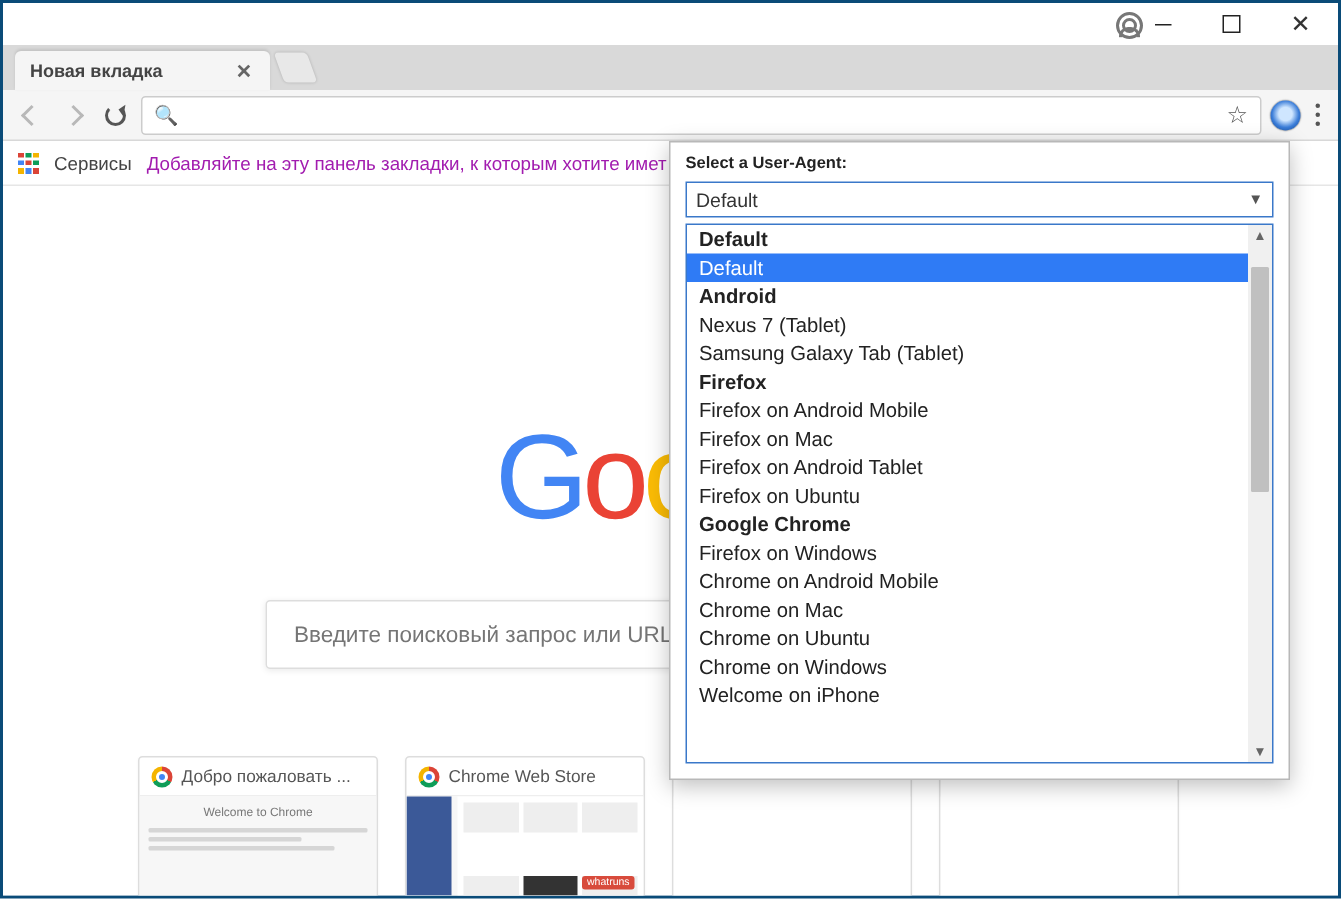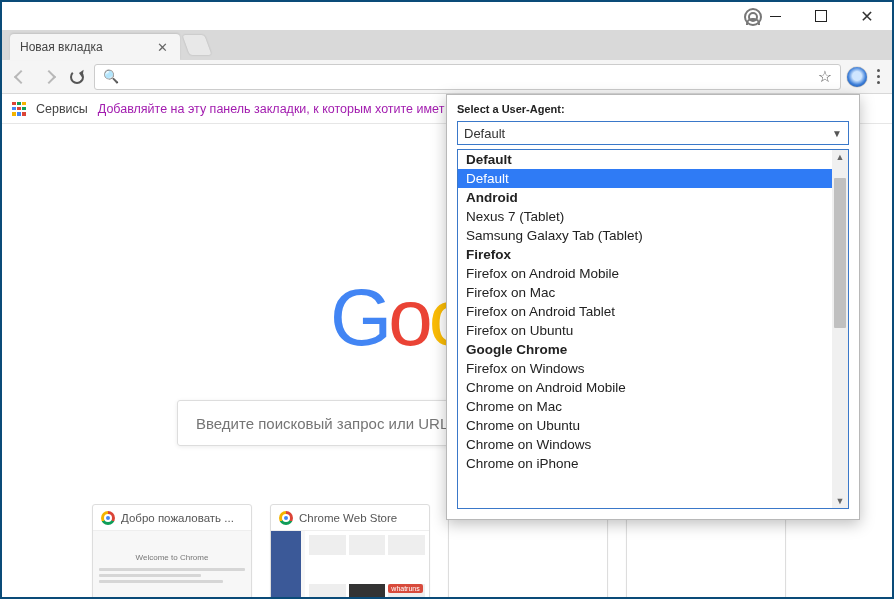--- a/index.html
+++ b/index.html
@@ -11,21 +11,21 @@
   .tbtn { width: 46px; height: 28px; display: flex; align-items: center; justify-content: center; color: #333; font-size: 14px; }
   .profile-circle { width: 18px; height: 18px; border: 2px solid #777; border-radius: 50%; position: absolute; right: 130px; top: 6px; display:flex; align-items:center; justify-content:center;}
   .profile-circle::after { content:""; width:6px; height:6px; border:2px solid #777; border-radius:50%; position:absolute; top:2px;}
   .profile-circle::before { content:""; width:10px; height:5px; border:2px solid #777; border-bottom:none; border-radius:6px 6px 0 0; position:absolute; bottom:-1px;}
   .win-min::after { content:""; width:11px; height:0; border-top:1.5px solid #222; }
   .win-max::after { content:""; width:10px; height:10px; border:1.5px solid #222; }
   .win-close { font-size: 16px; }
 
   
   .tabstrip { height: 30px; background: #d9d9d9; display: flex; align-items: flex-end; padding-left: 8px; position: relative; }
-  .tab { height: 26px; background: #f5f5f5; display: flex; align-items: center; padding: 0 10px; font-size: 12px; color: #444; border-top-left-radius: 4px; border-top-right-radius: 4px; min-width: 170px; justify-content: space-between; box-shadow: 0 -1px 2px rgba(0,0,0,.1);}
+  .tab { height: 26px; background: #f5f5f5; display: flex; align-items: center; padding: 0 10px; font-size: 12px; color: #444; border-top-left-radius: 4px; border-top-right-radius: 4px; min-width: 170px; justify-content: space-between; box-shadow: 0 -1px 2px rgba(0,0,0,.1); font-weight: bold;}
   .tab-close { color: #666; font-size: 13px; padding: 0 2px; }
   .newtab { width: 22px; height: 20px; background: #e8e8e8; margin-left: 6px; transform: skewX(20deg); border-radius: 3px; box-shadow: 0 0 2px rgba(0,0,0,.2); align-self: center;}
 
   
   .addrrow { height: 34px; background: #f5f5f5; display: flex; align-items: center; padding: 0 8px; gap: 6px; border-bottom: 1px solid #d8d8d8;}
   .navbtn { width: 22px; height: 22px; display:flex; align-items:center; justify-content:center; color:#787878; }
   .navbtn.disabled { color:#b8b8b8; }
   .arrow-left { border: solid currentColor; border-width: 0 2px 2px 0; padding: 4px; transform: rotate(135deg); }
   .arrow-right { border: solid currentColor; border-width: 0 2px 2px 0; padding: 4px; transform: rotate(-45deg); }
   .reload { width:14px; height:14px; border:2px solid #555; border-radius:50%; border-top-color:transparent; position:relative;}
@@ -147,21 +147,21 @@
   <div class="searchbox">
     <input type="text" placeholder="Введите поисковый запрос или URL" style="">
   </div>
   <div class="thumbs">
     <div class="thumb">
       <div class="thumb-head">
           <span class="chrome-ico"></span>
           <span>Добро пожаловать ...</span>
         </div>
       <div class="thumb-body">
-        <div style="text-align:center; font-size:8px; color:#777; margin:16px 0 6px;">Welcome to Chrome</div>
+        <div style="text-align:center; font-size:8px; color:#777; margin:0 0 6px;">Welcome to Chrome</div>
         <div class="line"></div>
           <div class="line" style="width:70%"></div>
           <div class="line" style="width:85%"></div>
       </div>
     </div>
     <div class="thumb">
       <div class="thumb-head">
           <span class="chrome-ico"></span>
           <span>Chrome Web Store</span>
         </div>
@@ -205,21 +205,21 @@
         <div class="ua-item">Firefox on Android Mobile</div>
         <div class="ua-item">Firefox on Mac</div>
         <div class="ua-item">Firefox on Android Tablet</div>
         <div class="ua-item">Firefox on Ubuntu</div>
         <div class="ua-item group">Google Chrome</div>
         <div class="ua-item">Firefox on Windows</div>
         <div class="ua-item">Chrome on Android Mobile</div>
         <div class="ua-item">Chrome on Mac</div>
         <div class="ua-item">Chrome on Ubuntu</div>
         <div class="ua-item">Chrome on Windows</div>
-        <div class="ua-item">Chrome on iPhone</div>
+        <div class="ua-item">Welcome on iPhone</div>
       </div>
     <div class="scrollbar-fake">
       <div class="arrow">▲</div>
       <div class="thumb-sb"></div>
       <div style="flex:1"></div>
       <div class="arrow">▼</div>
     </div>
   </div>
 </div>
 

